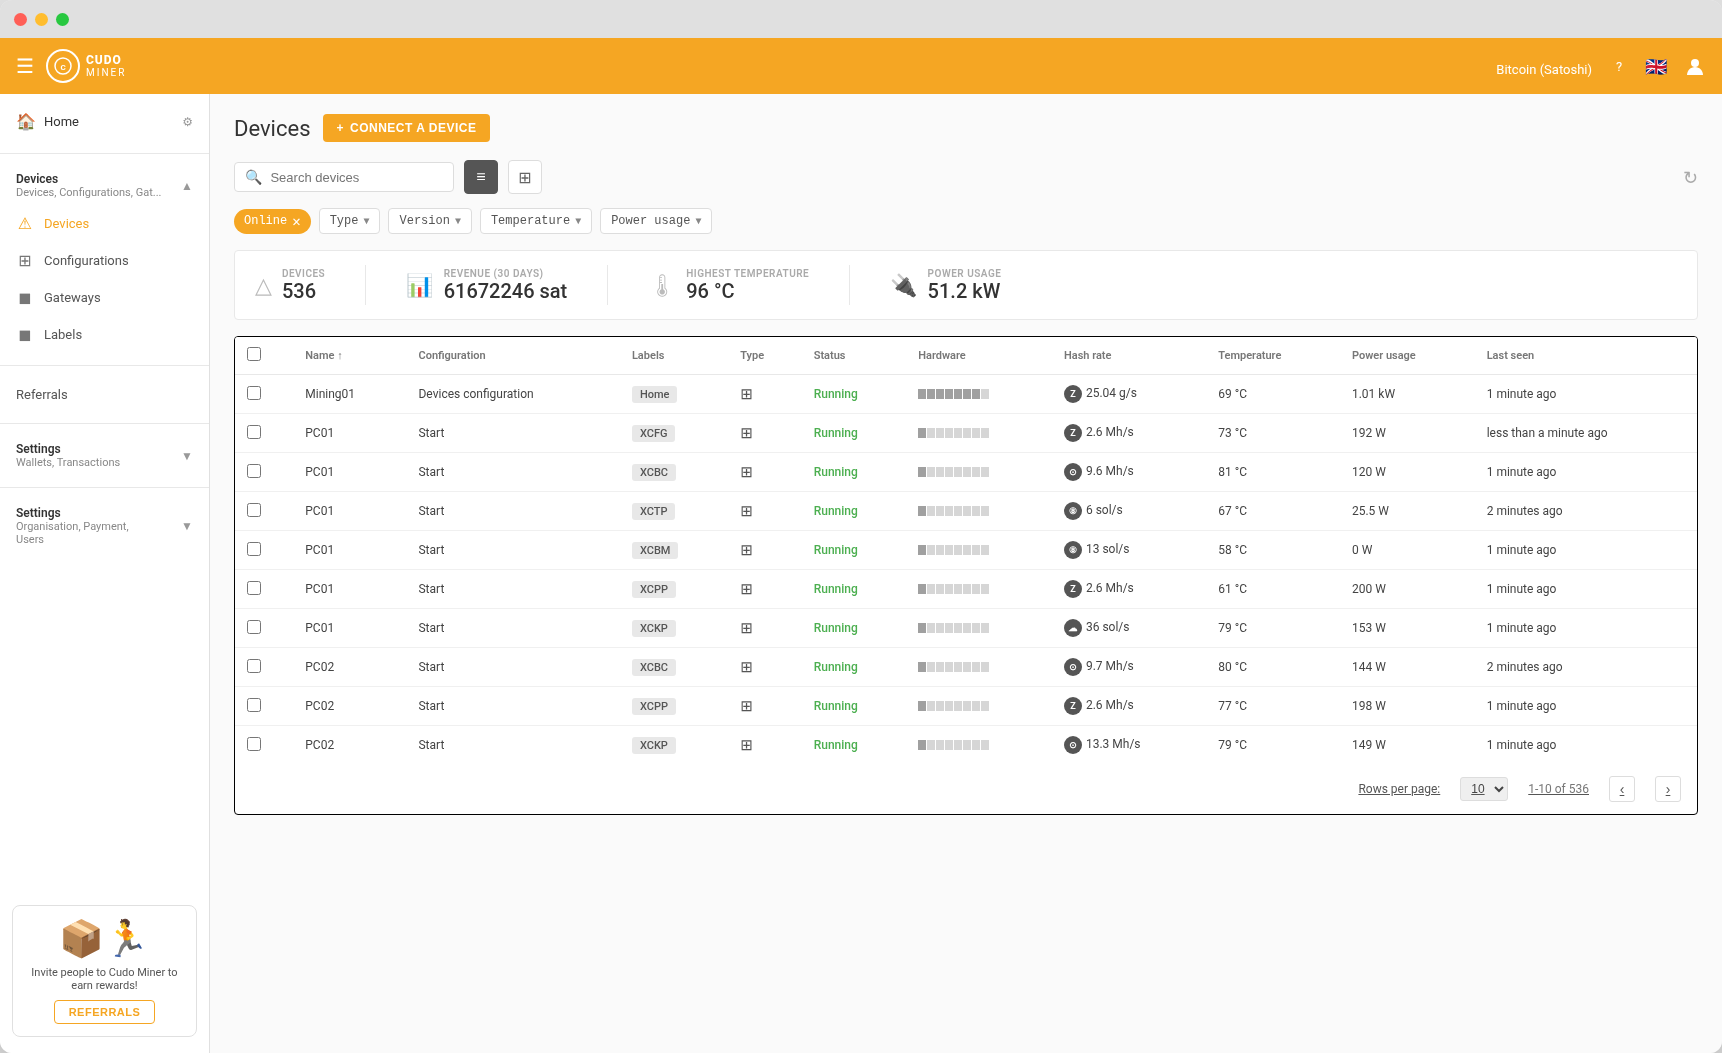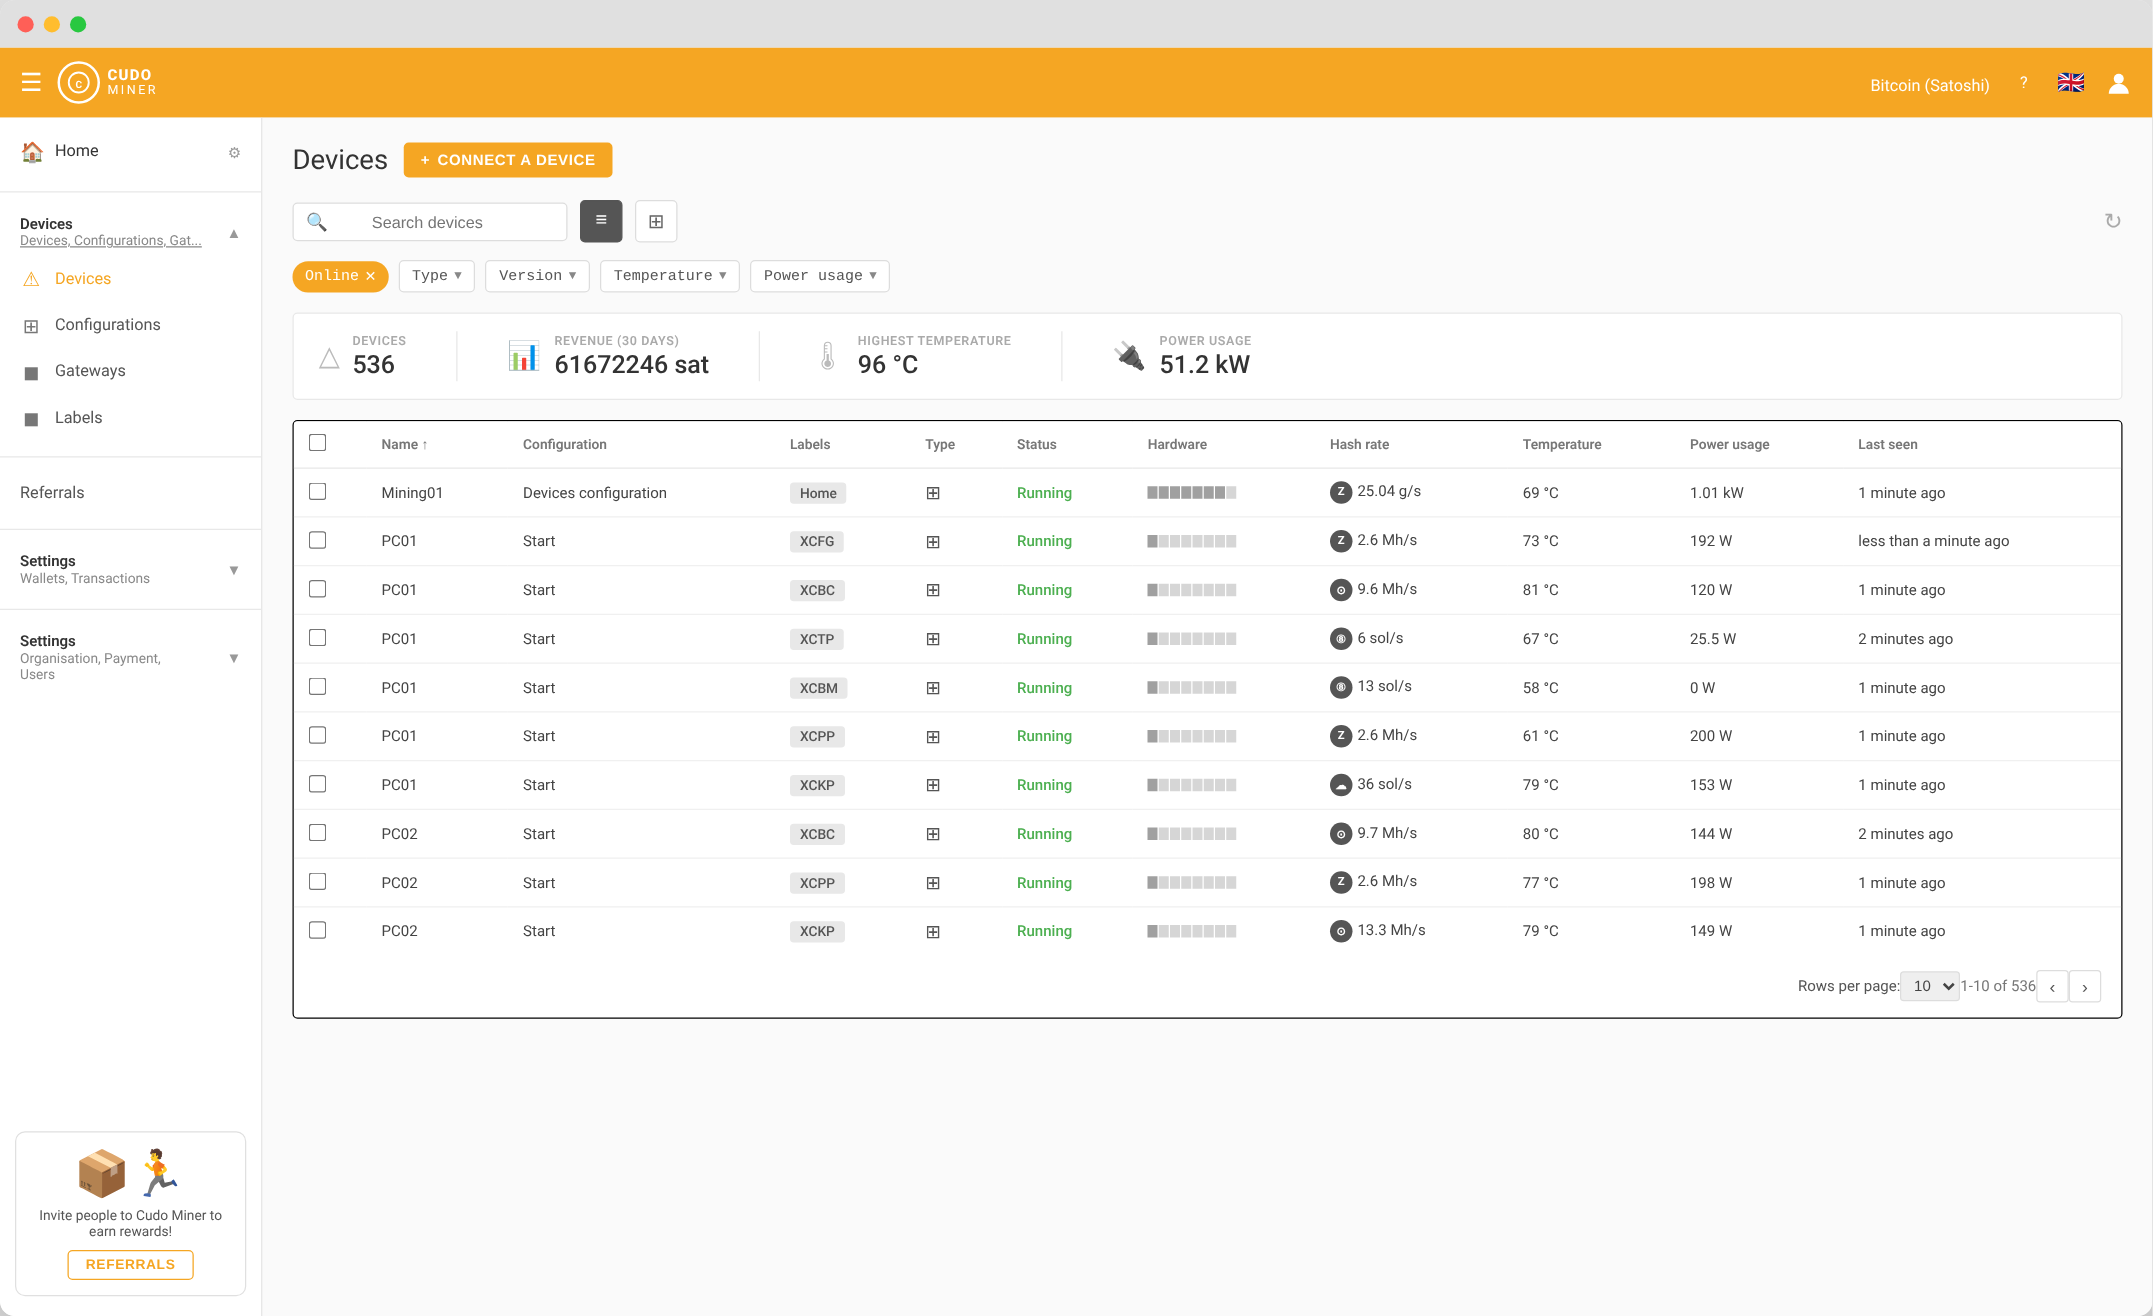--- a/index.html
+++ b/index.html
@@ -50,21 +50,21 @@
     .content { flex: 1; background: #fafafa; overflow-y: auto; padding: 20px 24px; }
 
     
     .page-header { display: flex; align-items: center; gap: 12px; margin-bottom: 18px; }
     .page-title { font-size: 22px; font-weight: 400; color: #333; }
     .connect-btn { background: #f5a623; color: white; border: none; padding: 7px 14px; border-radius: 4px; font-size: 12px; font-weight: 600; cursor: pointer; display: flex; align-items: center; gap: 6px; letter-spacing: 0.5px; }
 
     
     .toolbar { display: flex; align-items: center; gap: 10px; margin-bottom: 14px; }
     .search-box { display: flex; align-items: center; border: 1px solid #ddd; border-radius: 4px; background: white; padding: 6px 10px; gap: 8px; width: 220px; }
-    .search-box input { border: none; outline: none; font-size: 13px; color: #0369a1; width: 100%; background: transparent; margin-left: 27px; }
+    .search-box input { border: none; outline: none; font-size: 13px; color: #0369a1; width: 100%; background: transparent; }
     .search-icon { color: #aaa; font-size: 14px; }
     .view-btn { width: 34px; height: 34px; border: 1px solid #ddd; background: white; border-radius: 4px; display: flex; align-items: center; justify-content: center; cursor: pointer; color: #666; font-size: 16px; }
     .view-btn.active { background: #555; color: white; border-color: #555; }
     .refresh-btn { margin-left: auto; color: #aaa; font-size: 18px; cursor: pointer; }
 
     
     .filters { display: flex; align-items: center; gap: 8px; margin-bottom: 16px; flex-wrap: wrap; font-family: Liberation Mono, monospace; }
     .filter-tag { display: flex; align-items: center; gap: 5px; background: #f5a623; color: white; border-radius: 14px; padding: 4px 10px; font-size: 12px; font-weight: 500; }
     .filter-tag-close { cursor: pointer; font-size: 14px; }
     .filter-dropdown { display: flex; align-items: center; gap: 5px; border: 1px solid #ddd; background: white; border-radius: 4px; padding: 5px 10px; font-size: 12px; color: #555; cursor: pointer; }
@@ -86,21 +86,21 @@
     tr:last-child td { border-bottom: none; }
     .checkbox { width: 14px; height: 14px; cursor: pointer; }
     .label-badge { background: #e8e8e8; color: #555; padding: 2px 8px; border-radius: 3px; font-size: 11px; font-weight: 500; }
     .status-running { color: #4caf50; font-weight: 500; }
     .hw-bar { display: flex; gap: 1px; align-items: center; }
     .hw-seg { width: 8px; height: 10px; background: #777; opacity: 0.7; }
     .hw-seg.light { opacity: 0.3; }
     .win-icon { font-size: 15px; color: #555; }
 
     
-    .pagination { display: flex; align-items: center; justify-content: flex-end; padding: 12px 16px; gap: 0; font-size: 12px; color: #555; }
+    .pagination { display: flex; align-items: center; justify-content: flex-end; padding: 12px 16px; gap: 20px; font-size: 12px; color: #555; text-decoration: underline; }
     .pagination select { border: 1px solid #ddd; border-radius: 3px; padding: 3px 6px; font-size: 12px; color: #444; }
     .page-info { color: #777; }
     .page-nav { width: 26px; height: 26px; border: 1px solid #ddd; border-radius: 3px; display: flex; align-items: center; justify-content: center; cursor: pointer; color: #555; background: white; font-size: 14px; }
 
     
     .hash-icon { width: 18px; height: 18px; border-radius: 50%; background: #888; display: inline-flex; align-items: center; justify-content: center; color: white; font-size: 9px; font-weight: bold; margin-right: 4px; vertical-align: middle; }
     .hash-icon.dark { background: #555; }
   </style>
 </head>
 <body>
@@ -154,21 +154,21 @@
             <div class="sidebar-collapse-icon">⚙</div>
           </div>
         </div>
 
         <div class="sidebar-divider"></div>
 
         <div class="sidebar-section">
           <div style="display:flex; align-items:center; justify-content:space-between; padding: 6px 16px;">
             <div>
               <div class="sidebar-group-label" style="padding:0;">Devices</div>
-              <div class="sidebar-group-sub" style="padding:0;text-decoration:underline;">Devices, Configurations, Gat...</div>
+              <div class="sidebar-group-sub" style="padding:0;">Devices, Configurations, Gat...</div>
             </div>
             <span style="color:#999; font-size:12px;">▲</span>
           </div>
 
           <div class="sidebar-item active">
             <span class="sidebar-icon" style="color:#f5a623;">⚠</span>
             <span>Devices</span>
           </div>
           <div class="sidebar-item">
             <span class="sidebar-icon">⊞</span>

